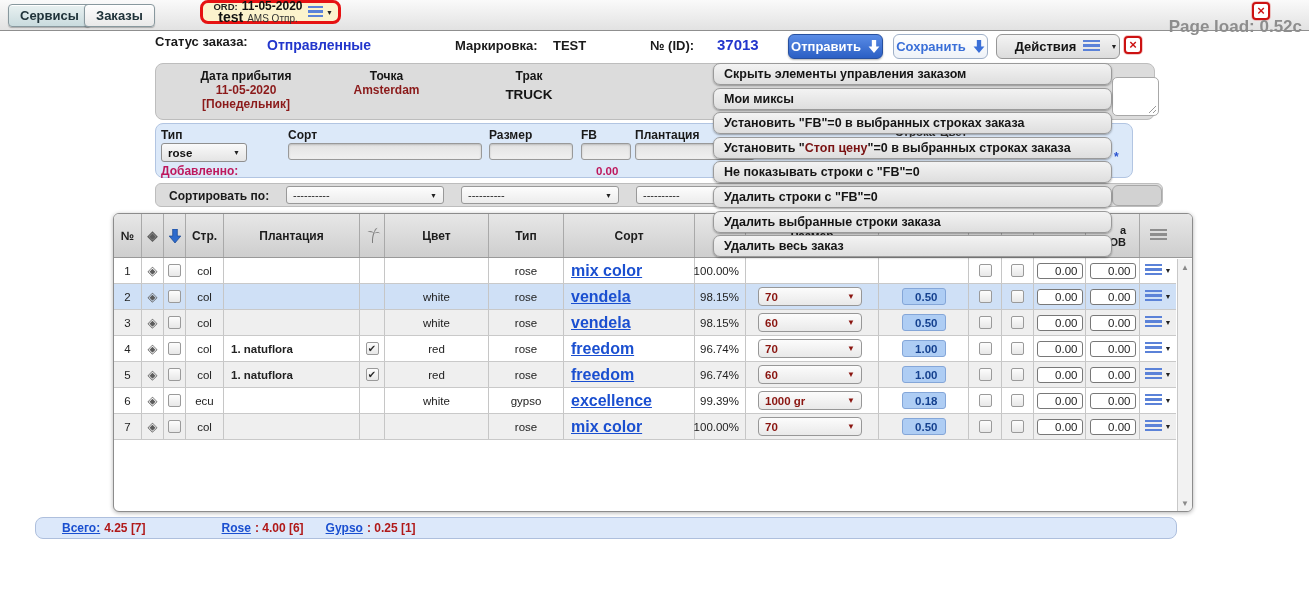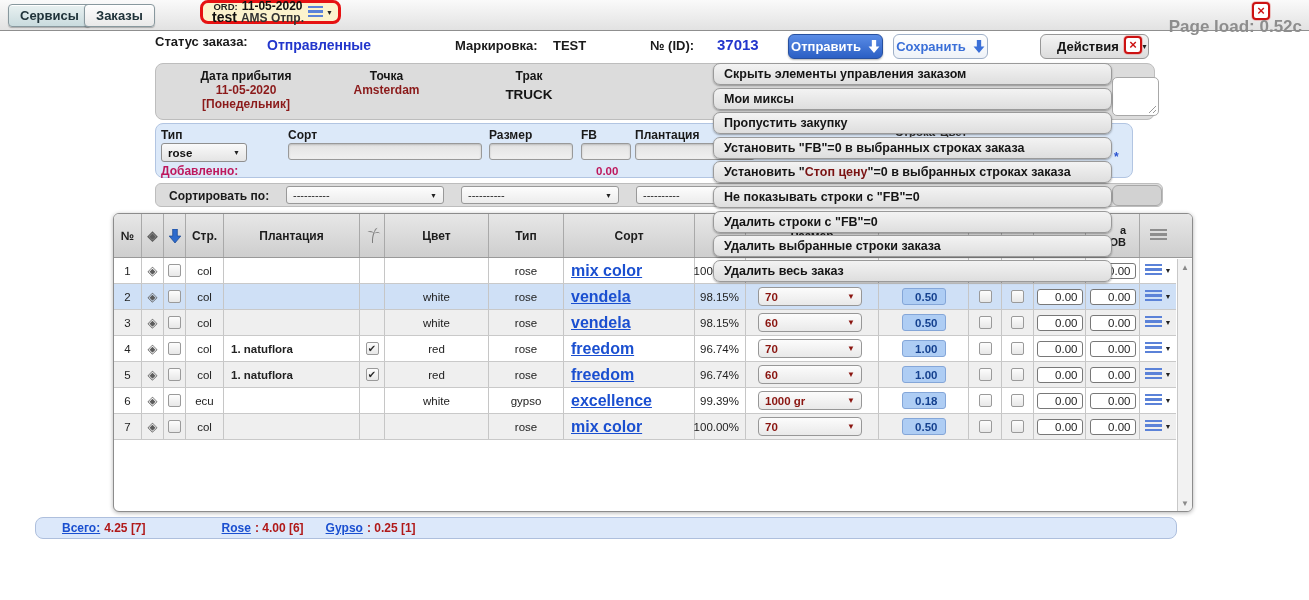--- a/index.html
+++ b/index.html
@@ -15,42 +15,42 @@
   .btn-services { left:8px;  background:linear-gradient(#e9f1f1,#c9dbde); }
   .btn-orders   { left:84px; background:linear-gradient(#fdfdfd,#e9e9e9); }
   .ord-box { position:absolute; left:200px; top:0; width:141px; height:24px; background:#fcf3cd;
              border:3px solid #e61212; border-radius:8px; display:flex; align-items:center;
              padding:1px 5px; cursor:pointer; }
   .ord-text { width:100px; line-height:11px; }
   .ord-l1, .ord-l2 { display:flex; align-items:baseline; justify-content:center; gap:4px; white-space:nowrap; }
   .ord-label { font-size:9.5px; font-weight:bold; color:#222; }
   .ord-date  { font-size:12px; font-weight:bold; color:#111; }
   .ord-name  { font-size:14px; font-weight:bold; color:#111; }
-  .ord-route { font-size:12px; font-weight:bold; color:#333; }
+  .ord-route { font-size:10px; font-weight:normal; color:#333; }
   .hbars { display:inline-block; width:17px; height:13px;
            background:repeating-linear-gradient(to bottom,#5b82d8 0 2.2px, rgba(0,0,0,0) 2.2px 4.4px); }
   .hbars.gray { background:repeating-linear-gradient(to bottom,#8d8d8d 0 2.2px, rgba(0,0,0,0) 2.2px 4.4px); }
   .hbars.small { width:15px; height:12px; }
   .caret-sm { font-size:7px; color:#222; margin-left:3px; }
   .pageload { position:absolute; right:7px; top:17px; font-size:17px; font-weight:bold; color:#8d8d8d; }
   .xbox { width:18px; height:18px; border:2px solid #cc1111; border-radius:4px; background:#fff; color:#cc1111;
           font-weight:bold; font-size:13px; line-height:14px; text-align:center; cursor:pointer;
           box-shadow:0 0 0 1px rgba(230,120,120,.4); }
   .x-top { position:absolute; left:1252px; top:2px; }
   .x-mid { position:absolute; left:1124px; top:36px; }
 
   
   .lab  { position:absolute; font-weight:bold; font-size:13px; color:#1a1a1a; white-space:nowrap; }
   .blue { color:#2236cc; }
   .btn  { position:absolute; top:34px; height:25px; display:flex; align-items:center; justify-content:center;
           gap:7px; border-radius:6px; font-weight:bold; font-size:13px; cursor:pointer; }
   .btn-send { left:788px; width:95px; background:linear-gradient(#5a8ce6,#2b5fc4); border:1px solid #27509f; color:#fff;
               box-shadow:0 1px 2px rgba(0,0,0,.3); }
   .btn-save { left:893px; width:95px; background:linear-gradient(#ffffff,#eef2f8); border:1px solid #9fb0c8; color:#3a6fd8; }
-  .btn-actions { left:1040px; width:109px; background:linear-gradient(#f4f4f4,#dcdcdc); border:1px solid #979797; color:#141414;padding-left:16px; }
+  .btn-actions { left:996px; width:124px; background:linear-gradient(#f4f4f4,#dcdcdc); border:1px solid #979797; color:#141414;padding-left:16px; }
 
   
   .info-panel { position:absolute; left:155px; top:63px; width:1000px; height:57px; background:#dcdcdc;
                 border:1px solid #bdbdbd; border-radius:8px; }
   .ip-col { position:absolute; text-align:center; font-size:12px; font-weight:bold; color:#151515; line-height:14px; }
   .dkred { color:#8b1a1a; }
   .truckval { font-size:13.5px; }
   .comment-box { position:absolute; left:1112px; top:77px; width:47px; height:39px; background:#fff;
                  border:1px solid #a8a8a8; border-radius:5px; }
   .grip { position:absolute; right:1px; bottom:1px; }
@@ -613,21 +613,20 @@
     <span class="totval">4.25 [7]</span>
     <span class="totlink t-rose">Rose</span>
     <span class="totval">: 4.00 [6]</span>
     <span class="totlink t-gypso">Gypso</span>
     <span class="totval">: 0.25 [1]</span>
   </div>
 
   <div class="amenu">
     <div class="mitem">Скрыть элементы управления заказом</div>
     <div class="mitem">Мои миксы</div>
-    <div class="mitem">Пропустить закупку</div>
     <div class="mitem">Установить "FB"=0 в выбранных строках заказа</div>
     <div class="mitem">
         <span>Установить "</span>
         <span class="mred">Стоп цену</span>
         <span>"=0 в выбранных строках заказа</span>
       </div>
     <div class="mitem">Не показывать строки с "FB"=0</div>
     <div class="mitem">Удалить строки с "FB"=0</div>
     <div class="mitem">Удалить выбранные строки заказа</div>
     <div class="mitem">Удалить весь заказ</div>

